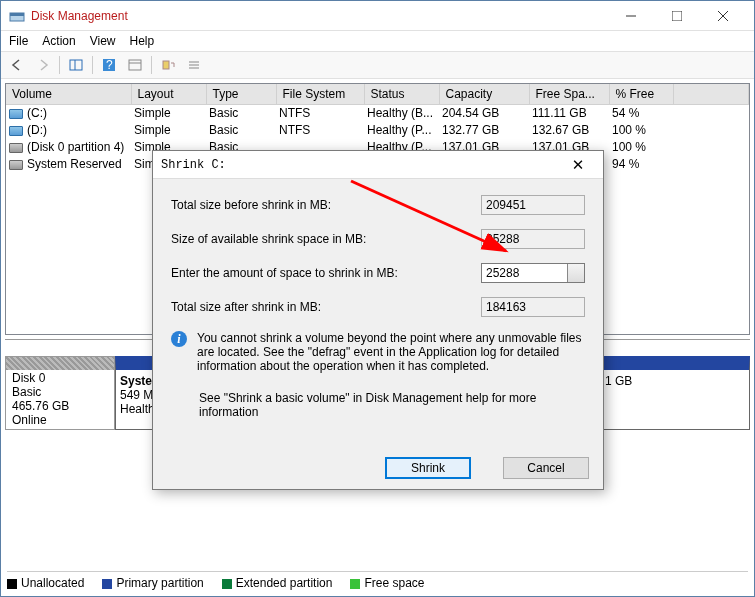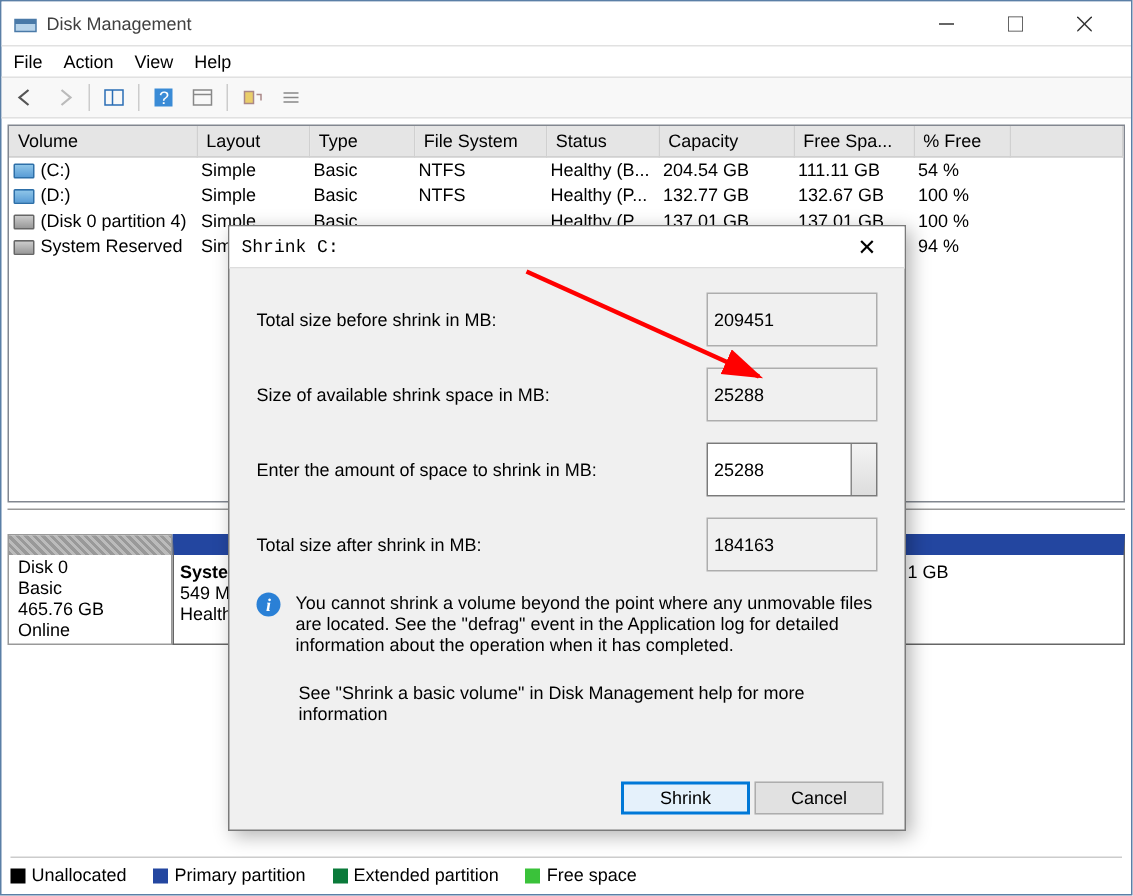--- a/index.html
+++ b/index.html
@@ -1,21 +1,21 @@
 <!DOCTYPE html>
 <html><head>
 <meta charset="utf-8">
 <style>
 * { box-sizing: border-box; margin: 0; padding: 0; font-family: "Segoe UI", Tahoma, sans-serif; font-size: 12px; }
 body { background: #fff; width: 755px; height: 597px; overflow: hidden; position: relative; border: 1px solid #5a7fa6; }
 
 
 .titlebar { height: 30px; background: #fff; display: flex; align-items: center; padding: 0 8px; border-bottom: 1px solid #e1e1e1; }
 .titlebar .app-icon { width: 16px; height: 16px; margin-right: 6px; }
-.titlebar .title { flex: 1; color: #404040; }
+.titlebar .title { flex: 1; color: #b91c1c; }
 .titlebar .winbtn { width: 46px; height: 30px; display: flex; align-items: center; justify-content: center; color: #555; }
 
 
 .menubar { height: 20px; display: flex; align-items: center; padding: 0 8px; gap: 14px; }
 .menubar span { cursor: default; }
 
 
 .toolbar { height: 28px; border-top: 1px solid #e1e1e1; border-bottom: 1px solid #e1e1e1; display: flex; align-items: center; padding: 0 4px; gap: 2px; background:#f8f8f8; }
 .toolbar .tbtn { width: 24px; height: 22px; display: flex; align-items: center; justify-content: center; border: 1px solid transparent; }
 .toolbar .tsep { width: 1px; height: 18px; background: #ccc; margin: 0 2px; }
@@ -44,29 +44,29 @@
 .legend .sw { display:inline-block; width:10px; height:10px; margin-right:4px; vertical-align:middle;}
 
 
 .modal { position: absolute; left: 151px; top: 149px; width: 452px; background: #f0f0f0; border: 1px solid #7a7a7a; box-shadow: 3px 3px 12px rgba(0,0,0,0.3); z-index:50; }
 .modal .m-title { height: 28px; display: flex; align-items: center; padding: 0 8px; background:#fff; border-bottom:1px solid #ddd;}
 .modal .m-title span { flex:1;font-family:Liberation Mono, monospace; }
 .modal .m-close { width:34px; text-align:center; font-size:15px; }
 .modal .m-body { padding: 16px 18px 8px 18px; }
 .modal .row { display:flex; align-items:center; margin-bottom: 14px; }
 .modal .row .lbl { flex: 1; }
-.modal .row .val { width: 114px; height: 20px; border: 1px solid #7a7a7a; background:#fff; padding: 17px 4px; display:flex; align-items:center; position:relative;}
+.modal .row .val { width: 104px; height: 20px; border: 1px solid #7a7a7a; background:#fff; padding: 1px 4px; display:flex; align-items:center; position:relative;}
 .modal .row .val.ro { background:#f0f0f0; border:1px solid #adadad; }
 .modal .row .val.spin::after { content:""; position:absolute; right:0; top:0; bottom:0; width:16px; border-left:1px solid #888; background: linear-gradient(#f4f4f4,#ddd);}
 .modal .row .val.spin .ar-up { position:absolute; right:4px; top:2px; width:0;height:0;border-left:3px solid transparent;border-right:3px solid transparent;border-bottom:4px solid #333;}
 .modal .row .val.spin .ar-dn { position:absolute; right:4px; bottom:2px; width:0;height:0;border-left:3px solid transparent;border-right:3px solid transparent;border-top:4px solid #333;}
 .modal .info { display:flex; gap:10px; margin: 6px 0 18px 0;}
 .modal .info .info-icon { width:16px;height:16px; border-radius:50%; background:#2a80d6; color:#fff; font-style:italic; font-weight:bold; text-align:center; line-height:16px; font-family: Georgia, serif; flex-shrink:0;}
 .modal .centered { text-align:left; padding: 0 0 0 28px; margin-bottom: 20px;}
-.modal .btns { display:flex; justify-content:flex-end; gap: 3px; padding: 10px 14px; }
+.modal .btns { display:flex; justify-content:flex-end; gap: 32px; padding: 10px 14px; }
 .modal .btn { width: 86px; height: 22px; border: 1px solid #adadad; background:#e1e1e1; display:flex; align-items:center; justify-content:center; }
 .modal .btn.default { border: 2px solid #0078d7; background:#e5f1fb; }
 
 
 .red-arrow { position:absolute; left: 340px; top: 170px; z-index:60; pointer-events:none;}
 </style>
 </head>
 <body>
 
 <div class="titlebar">

